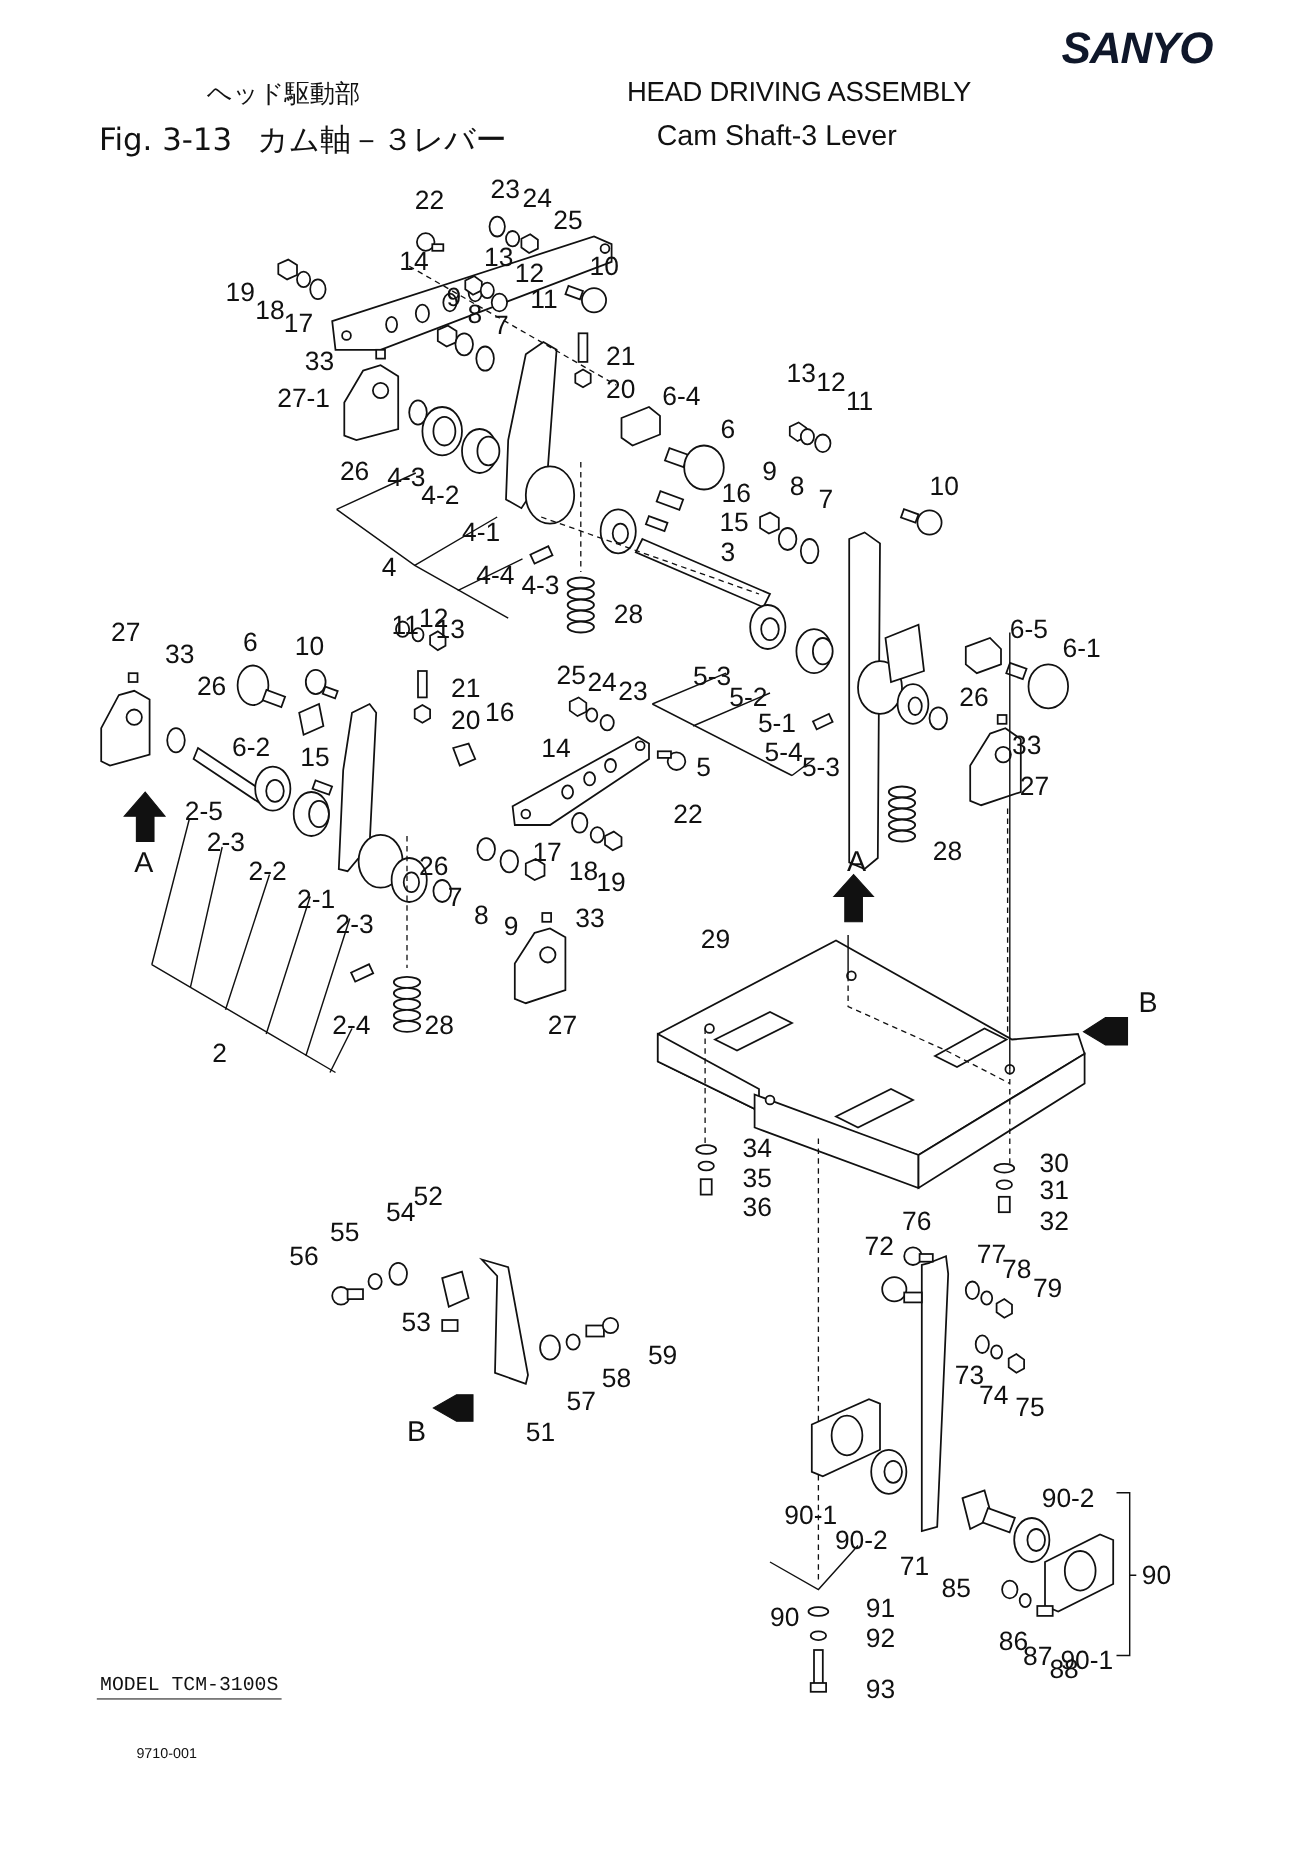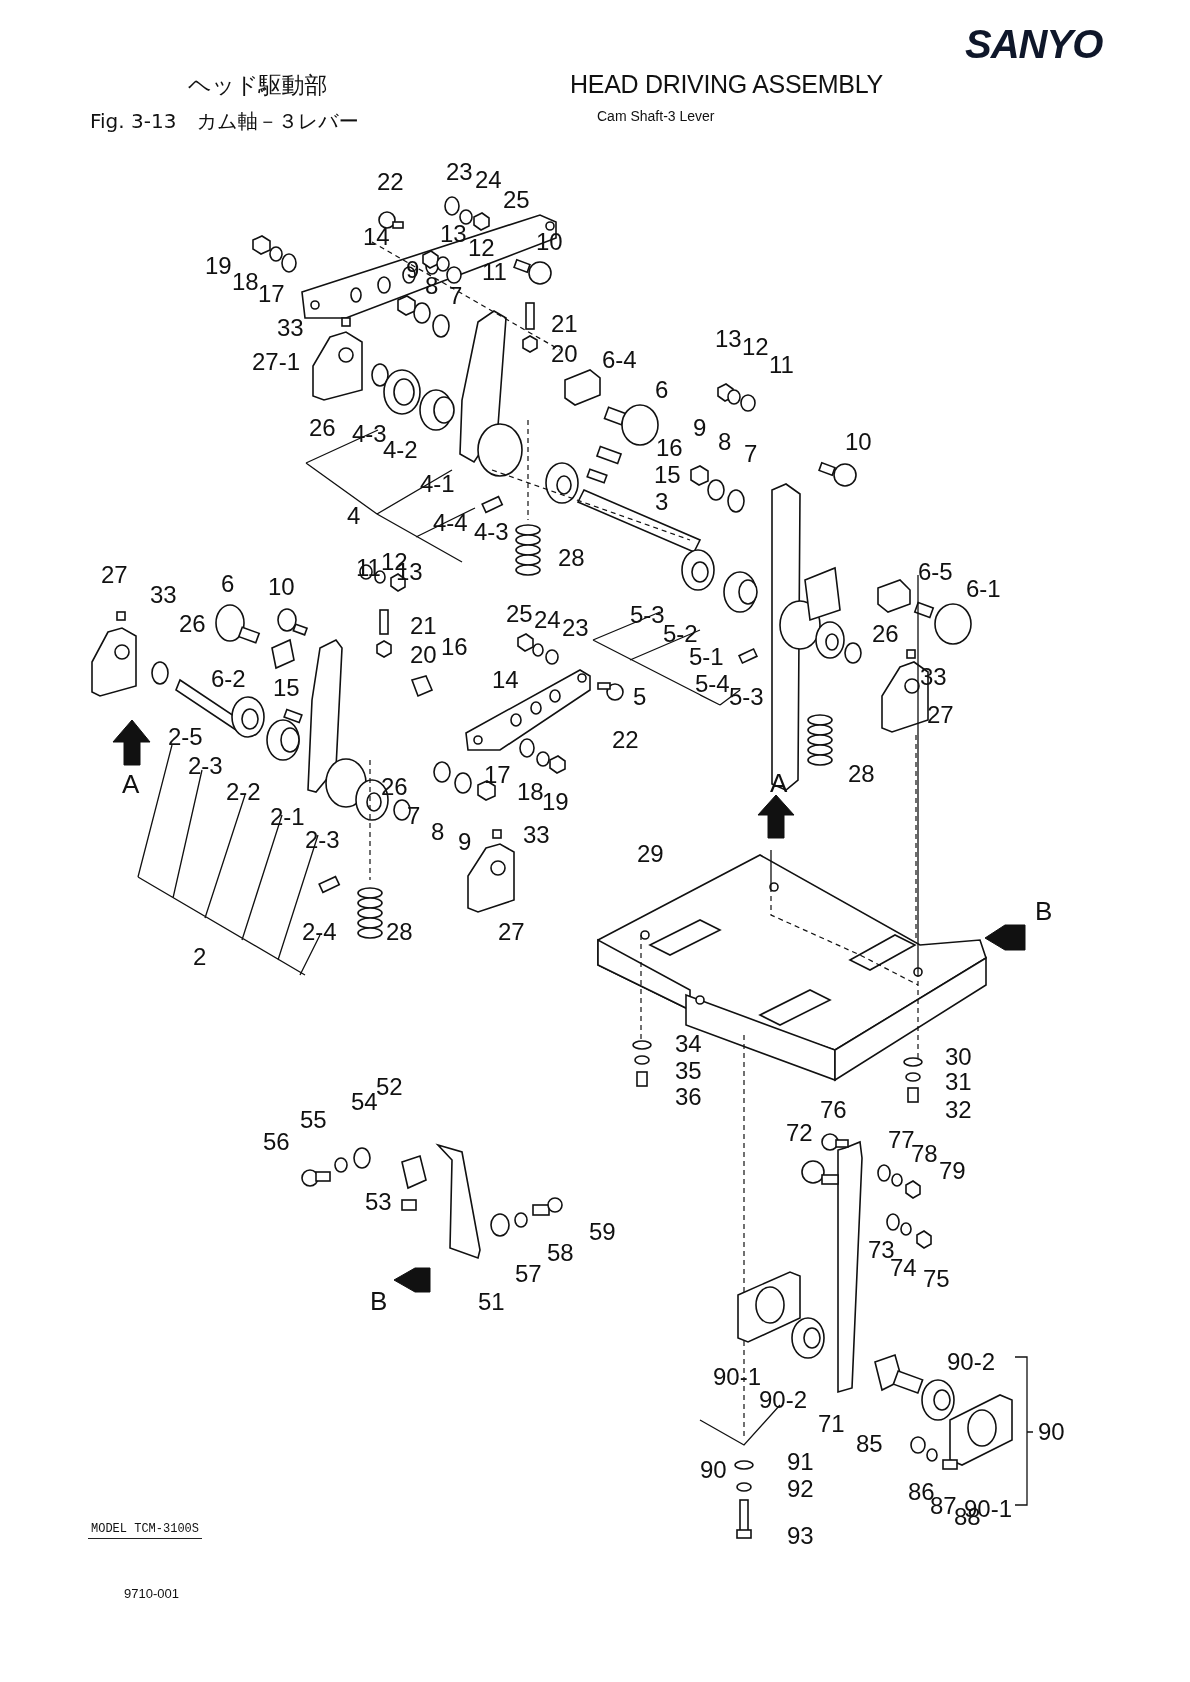--- a/index.html
+++ b/index.html
@@ -2,26 +2,26 @@
 <html><head>
 <meta charset="utf-8">
 <style>
   html, body { margin: 0; padding: 0; background: #ffffff; }
   body { width: 1190px; height: 1682px; position: relative; overflow: hidden;
          font-family: "Liberation Sans", "DejaVu Sans", sans-serif; color: #111; }
   .logo { position: absolute; left: 965px; top: 22px; font-size: 40px; font-weight: 700;
           font-style: italic; letter-spacing: -1px; color: #0f172a; }
   .jp-title { position: absolute; left: 188px; top: 70px; font-size: 23px; font-family: Liberation Mono, monospace; }
   .en-title { position: absolute; left: 570px; top: 70px; font-size: 25px; letter-spacing: -0.3px; text-align: center; }
-  .fig-label { position: absolute; left: 90px; top: 108px; font-size: 20px; font-family: "DejaVu Sans", sans-serif; }
+  .fig-label { position: absolute; left: 90px; top: 108px; font-size: 28px; font-family: "DejaVu Sans", sans-serif; }
   .fig-label span { margin-right: 14px; }
-  .en-sub { position: absolute; left: 597px; top: 108px; font-size: 14px; }
+  .en-sub { position: absolute; left: 597px; top: 108px; font-size: 26px; }
   #diagram { position: absolute; left: 0; top: 0; width: 1190px; height: 1682px; }
   .callout { font-family: "Liberation Sans", sans-serif; font-size: 24px; fill: #111; }
-  .model { position: absolute; left: 88px; top: 1522px; font-family: "Liberation Mono", monospace; font-size: 12px;
+  .model { position: absolute; left: 88px; top: 1522px; font-family: "Liberation Mono", monospace; font-size: 18px;
            border-bottom: 1.5px solid #222; padding: 0 3px 2px 3px; }
   .code { position: absolute; left: 124px; top: 1550px; font-family: Liberation Sans, sans-serif; font-size: 13px; margin-top: 36px; }
   .part { fill: #fff; stroke: #111; stroke-width: 1.6; }
   .ln { stroke: #111; stroke-width: 1.3; fill: none; }
   .dash { stroke: #111; stroke-width: 1.2; fill: none; stroke-dasharray: 5 4; }
   .arrow { fill: #111; stroke: #111; stroke-width: 1; }
   .arrow-letter { font-size: 26px; fill: #111; font-family: "Liberation Sans", sans-serif; }
 </style>
 </head>
 <body>

